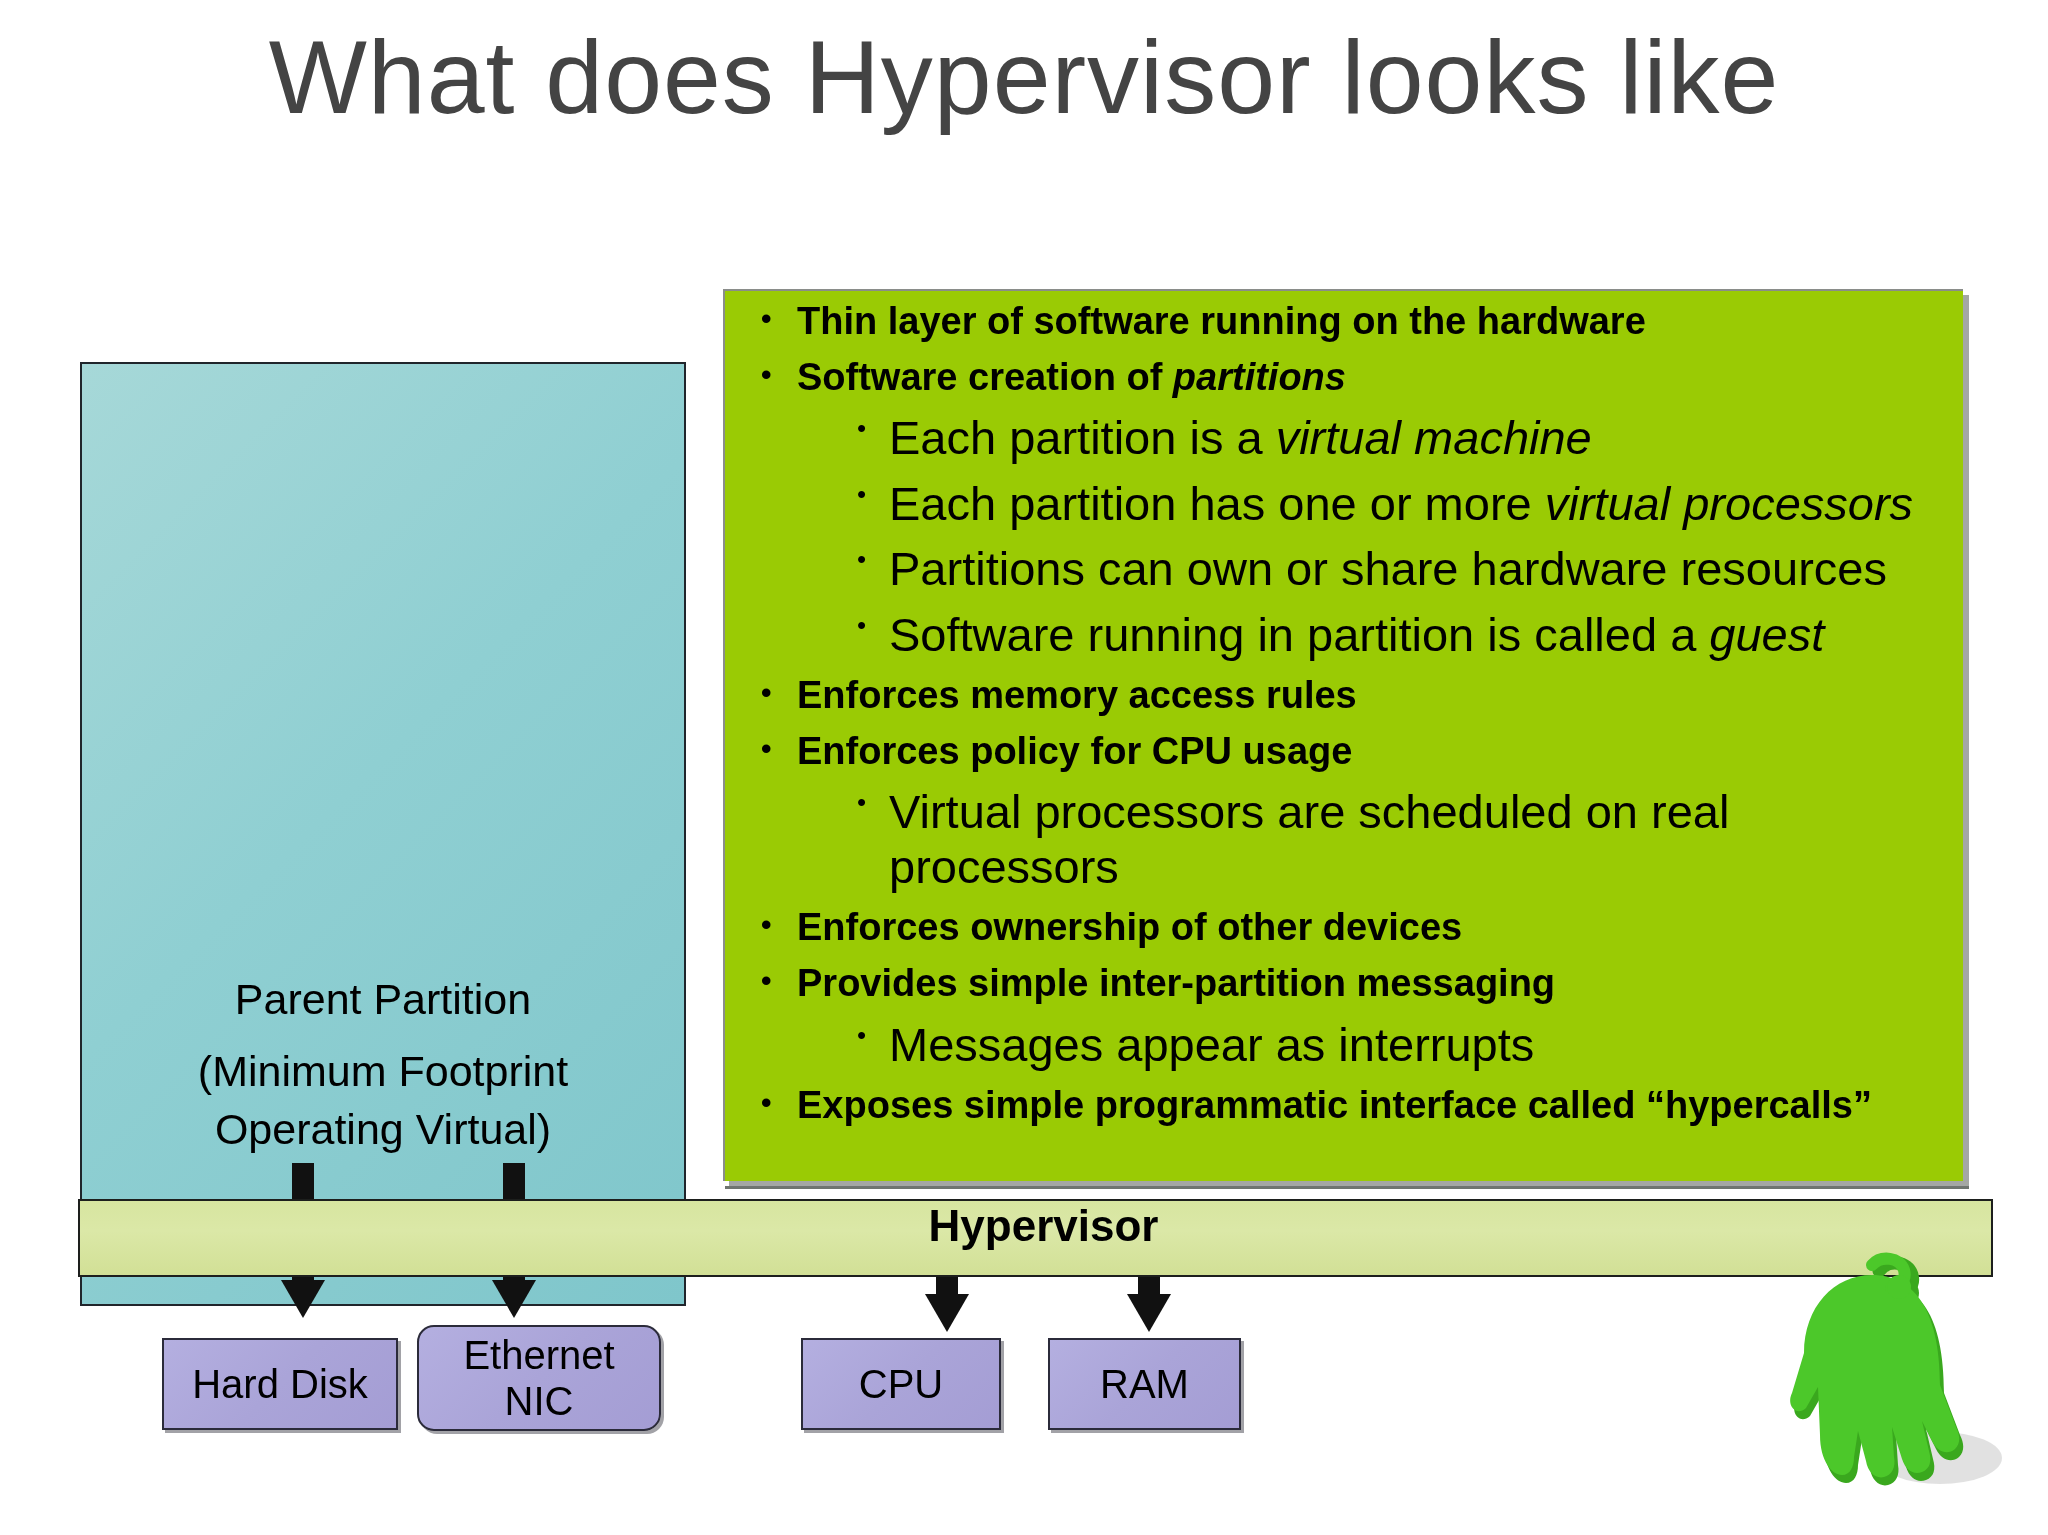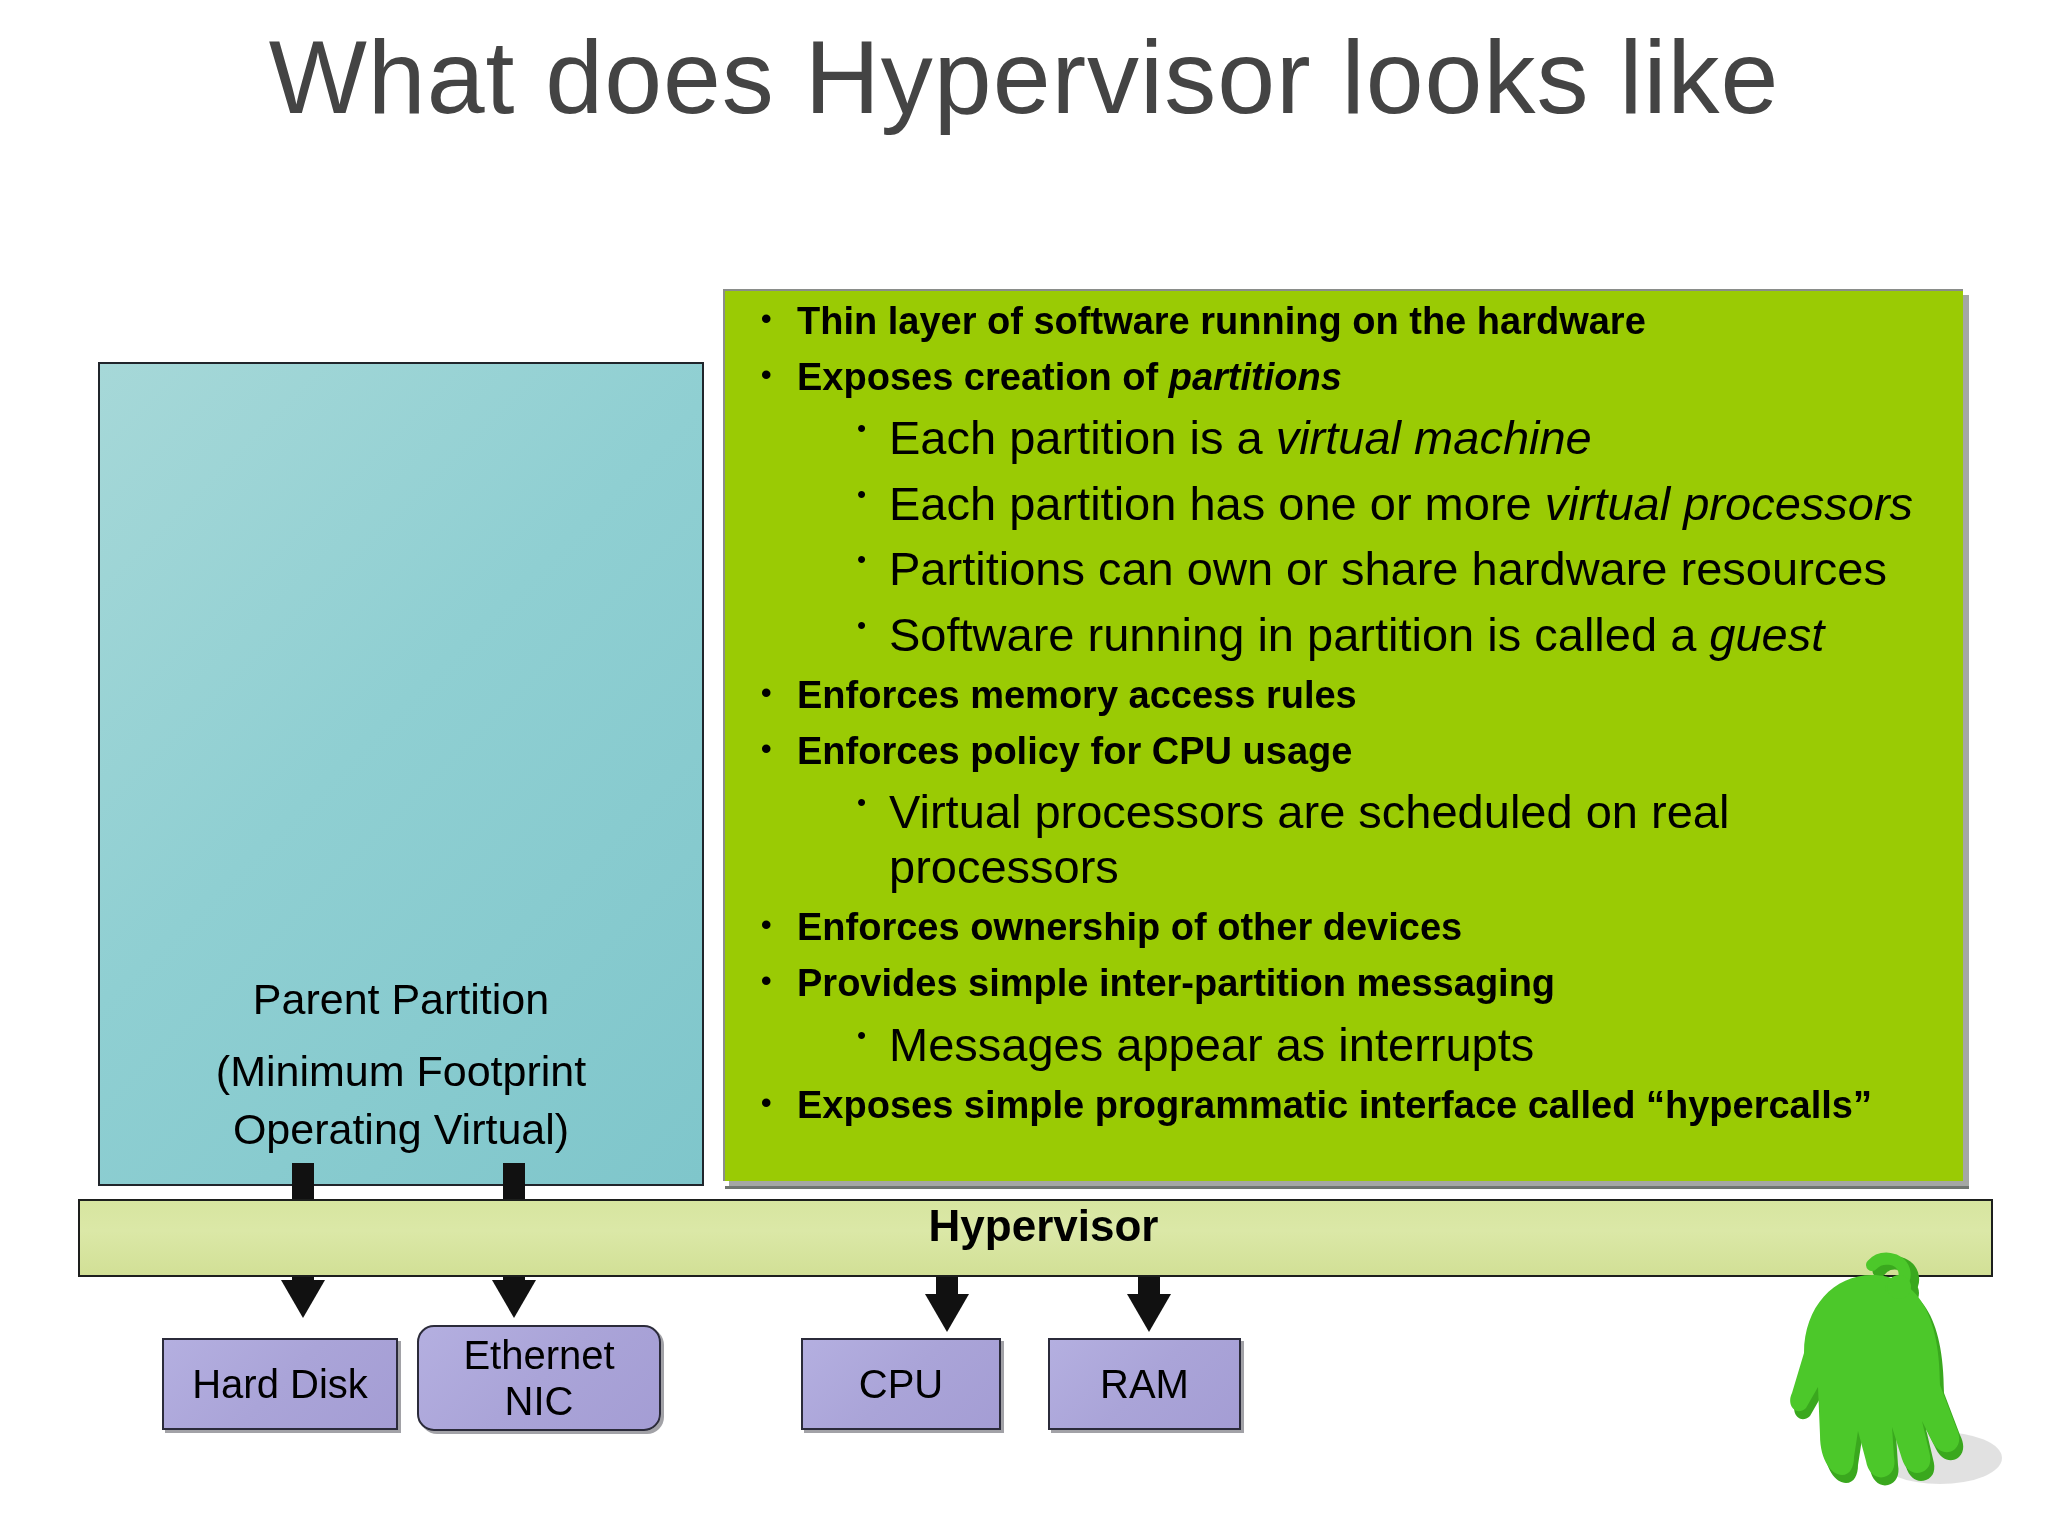--- a/index.html
+++ b/index.html
@@ -26,24 +26,24 @@
     font-weight: 300;
     font-size: 104px;
     letter-spacing: 1px;
     color: #444444;
     white-space: nowrap;
   }
 
   
   .parent-partition {
     position: absolute;
-    left: 98px;
+    left: 80px;
     top: 362px;
     width: 606px;
-    height: 824px;
+    height: 944px;
     background: linear-gradient(135deg, #a6d8d8 0%, #8fcfd2 45%, #7fc6cb 100%);
     border: 2px solid #20252b;
     box-sizing: border-box;
   }
   .pp-text {
     position: absolute;
     left: 0;
     width: 100%;
     text-align: center;
     color: #000000;
@@ -213,21 +213,21 @@
   <div class="pp-text pp-line1">Parent Partition</div>
   <div class="pp-text pp-line2">
     <span>(Minimum Footprint</span><br>
     <span>Operating Virtual)</span>
   </div>
 </div>
 
 <div class="green-panel">
   <ul class="bullets">
     <li class="lvl1"><span>Thin layer of software running on the hardware</span><span class="ital"></span></li>
-    <li class="lvl1"><span>Exposes creation of </span><span class="ital">partitions</span></li>
+    <li class="lvl1"><span>Software creation of </span><span class="ital">partitions</span></li>
     <li class="lvl2"><span>Each partition is a </span><span class="ital">virtual machine</span></li>
     <li class="lvl2"><span>Each partition has one or more </span><span class="ital">virtual processors</span></li>
     <li class="lvl2"><span>Partitions can own or share hardware resources</span><span class="ital"></span></li>
     <li class="lvl2"><span>Software running in partition is called a </span><span class="ital">guest</span></li>
     <li class="lvl1"><span>Enforces memory access rules</span><span class="ital"></span></li>
     <li class="lvl1"><span>Enforces policy for CPU usage</span><span class="ital"></span></li>
     <li class="lvl2"><span>Virtual processors are scheduled on real processors</span><span class="ital"></span></li>
     <li class="lvl1"><span>Enforces ownership of other devices</span><span class="ital"></span></li>
     <li class="lvl1"><span>Provides simple inter-partition messaging</span><span class="ital"></span></li>
     <li class="lvl2"><span>Messages appear as interrupts</span><span class="ital"></span></li>

